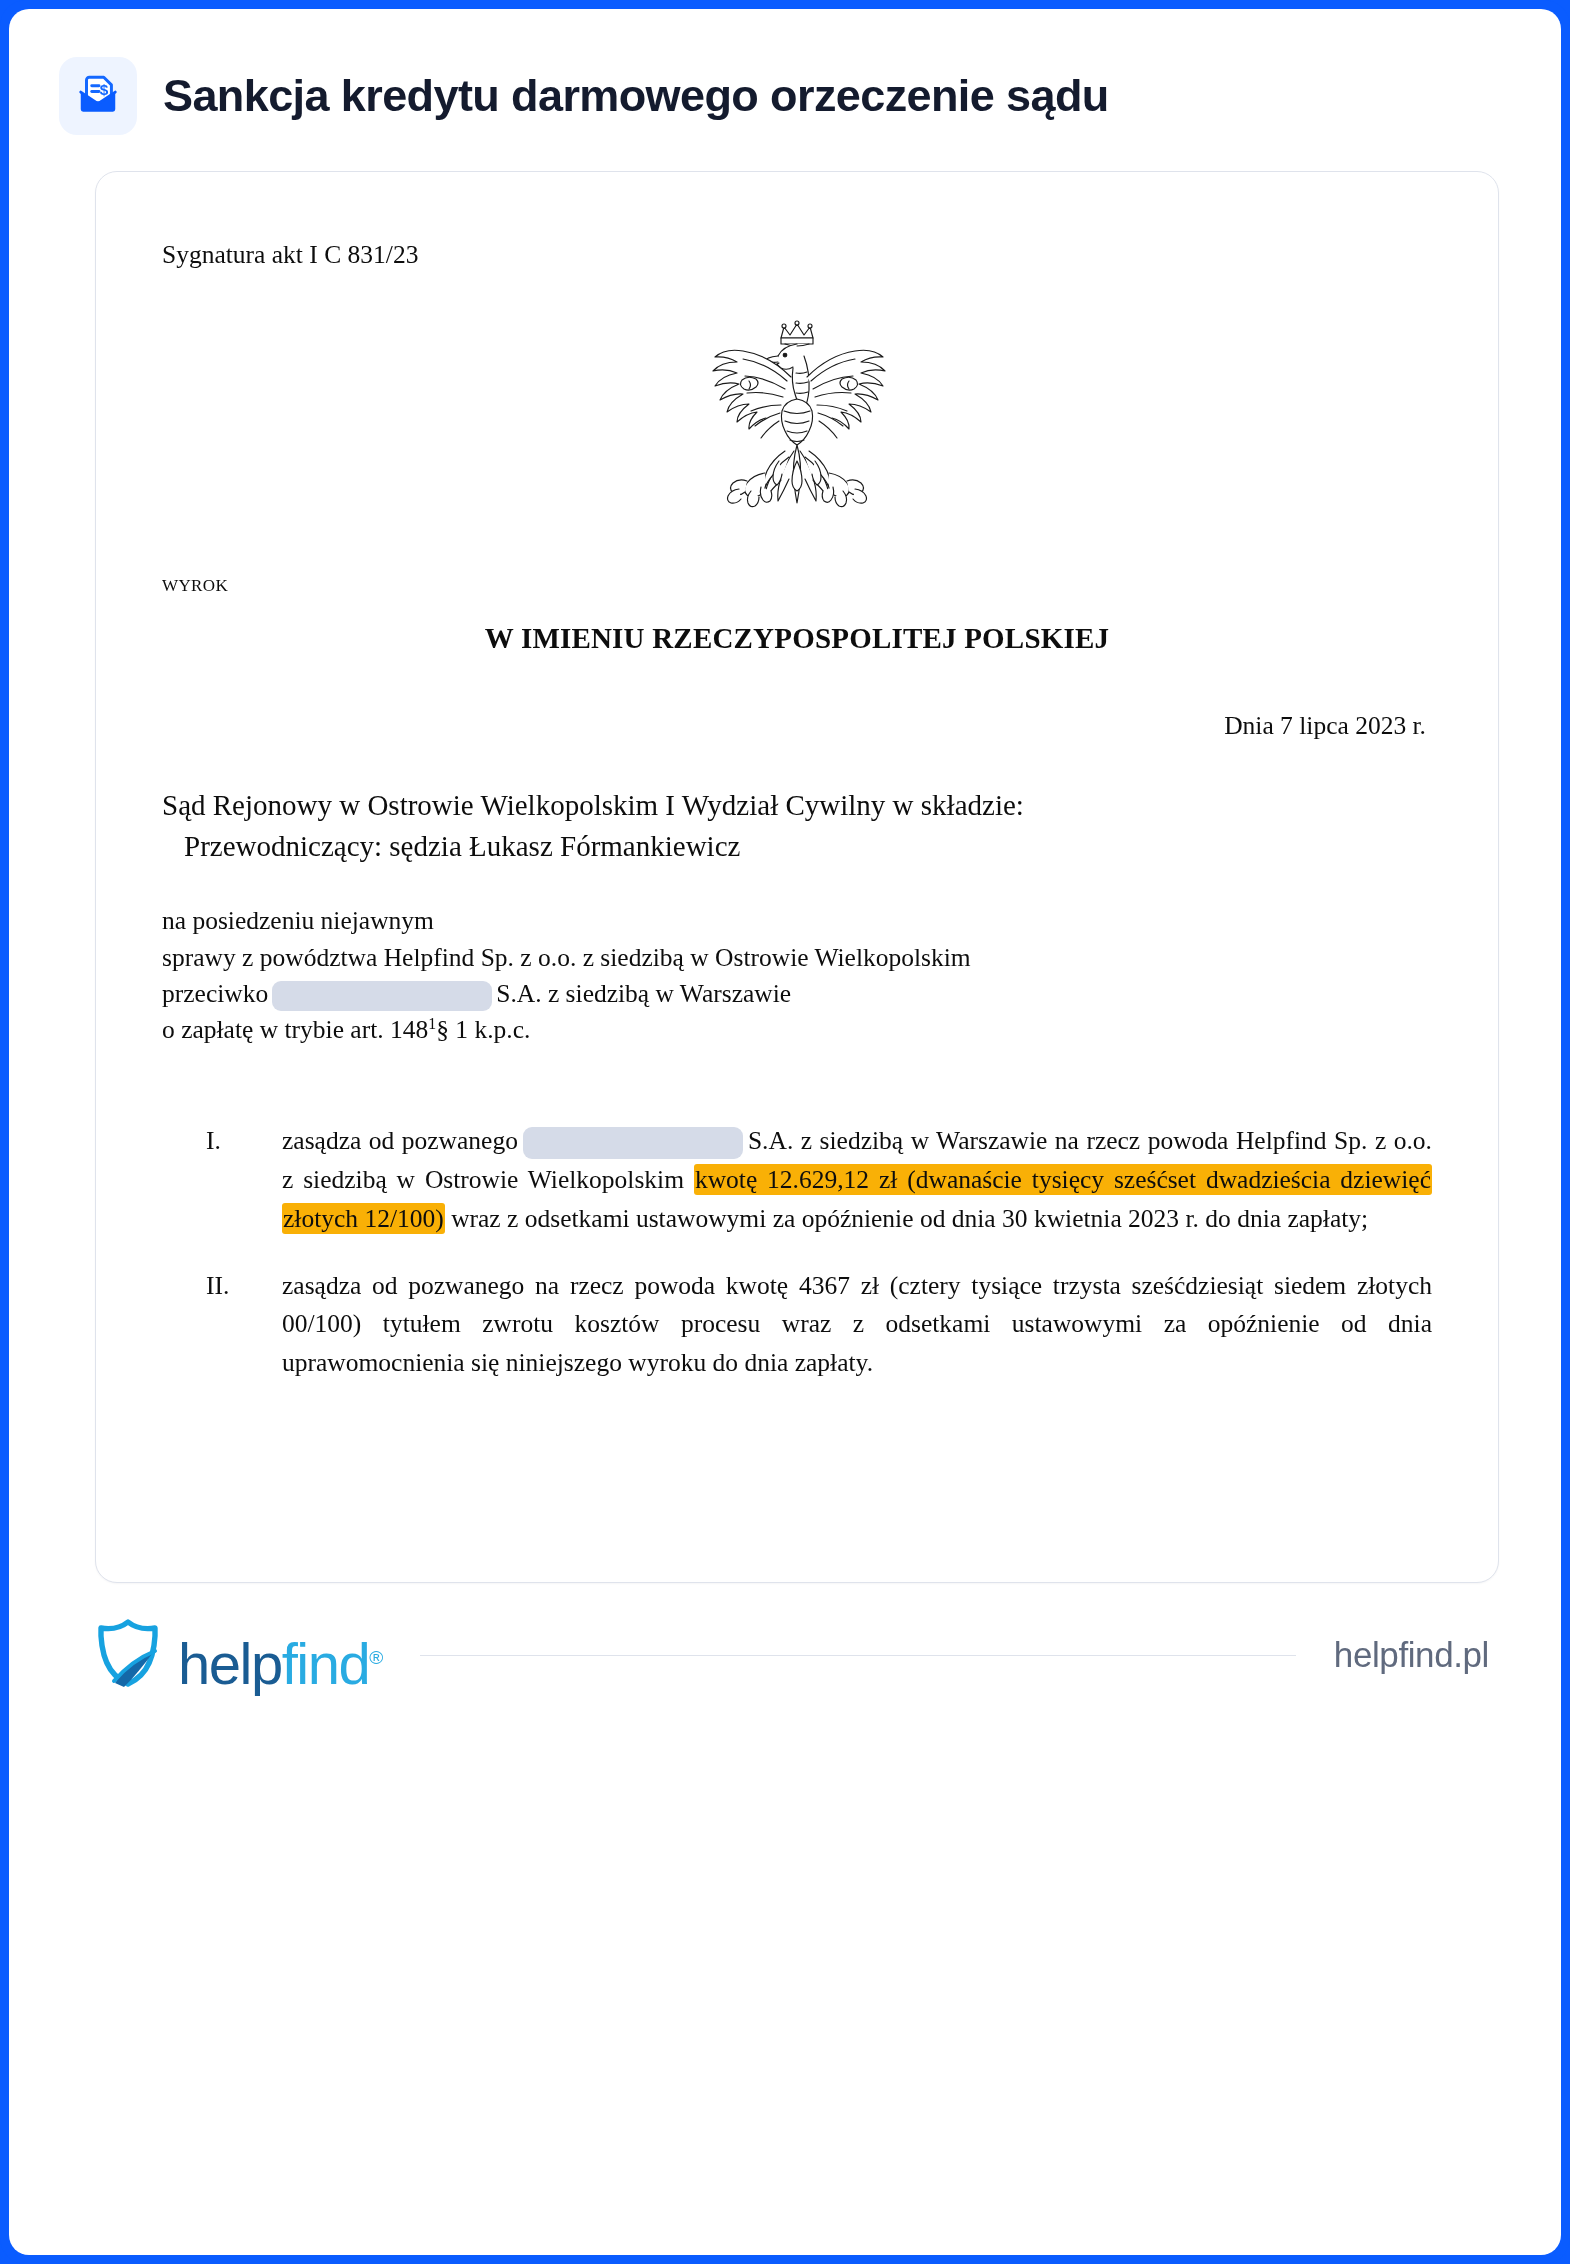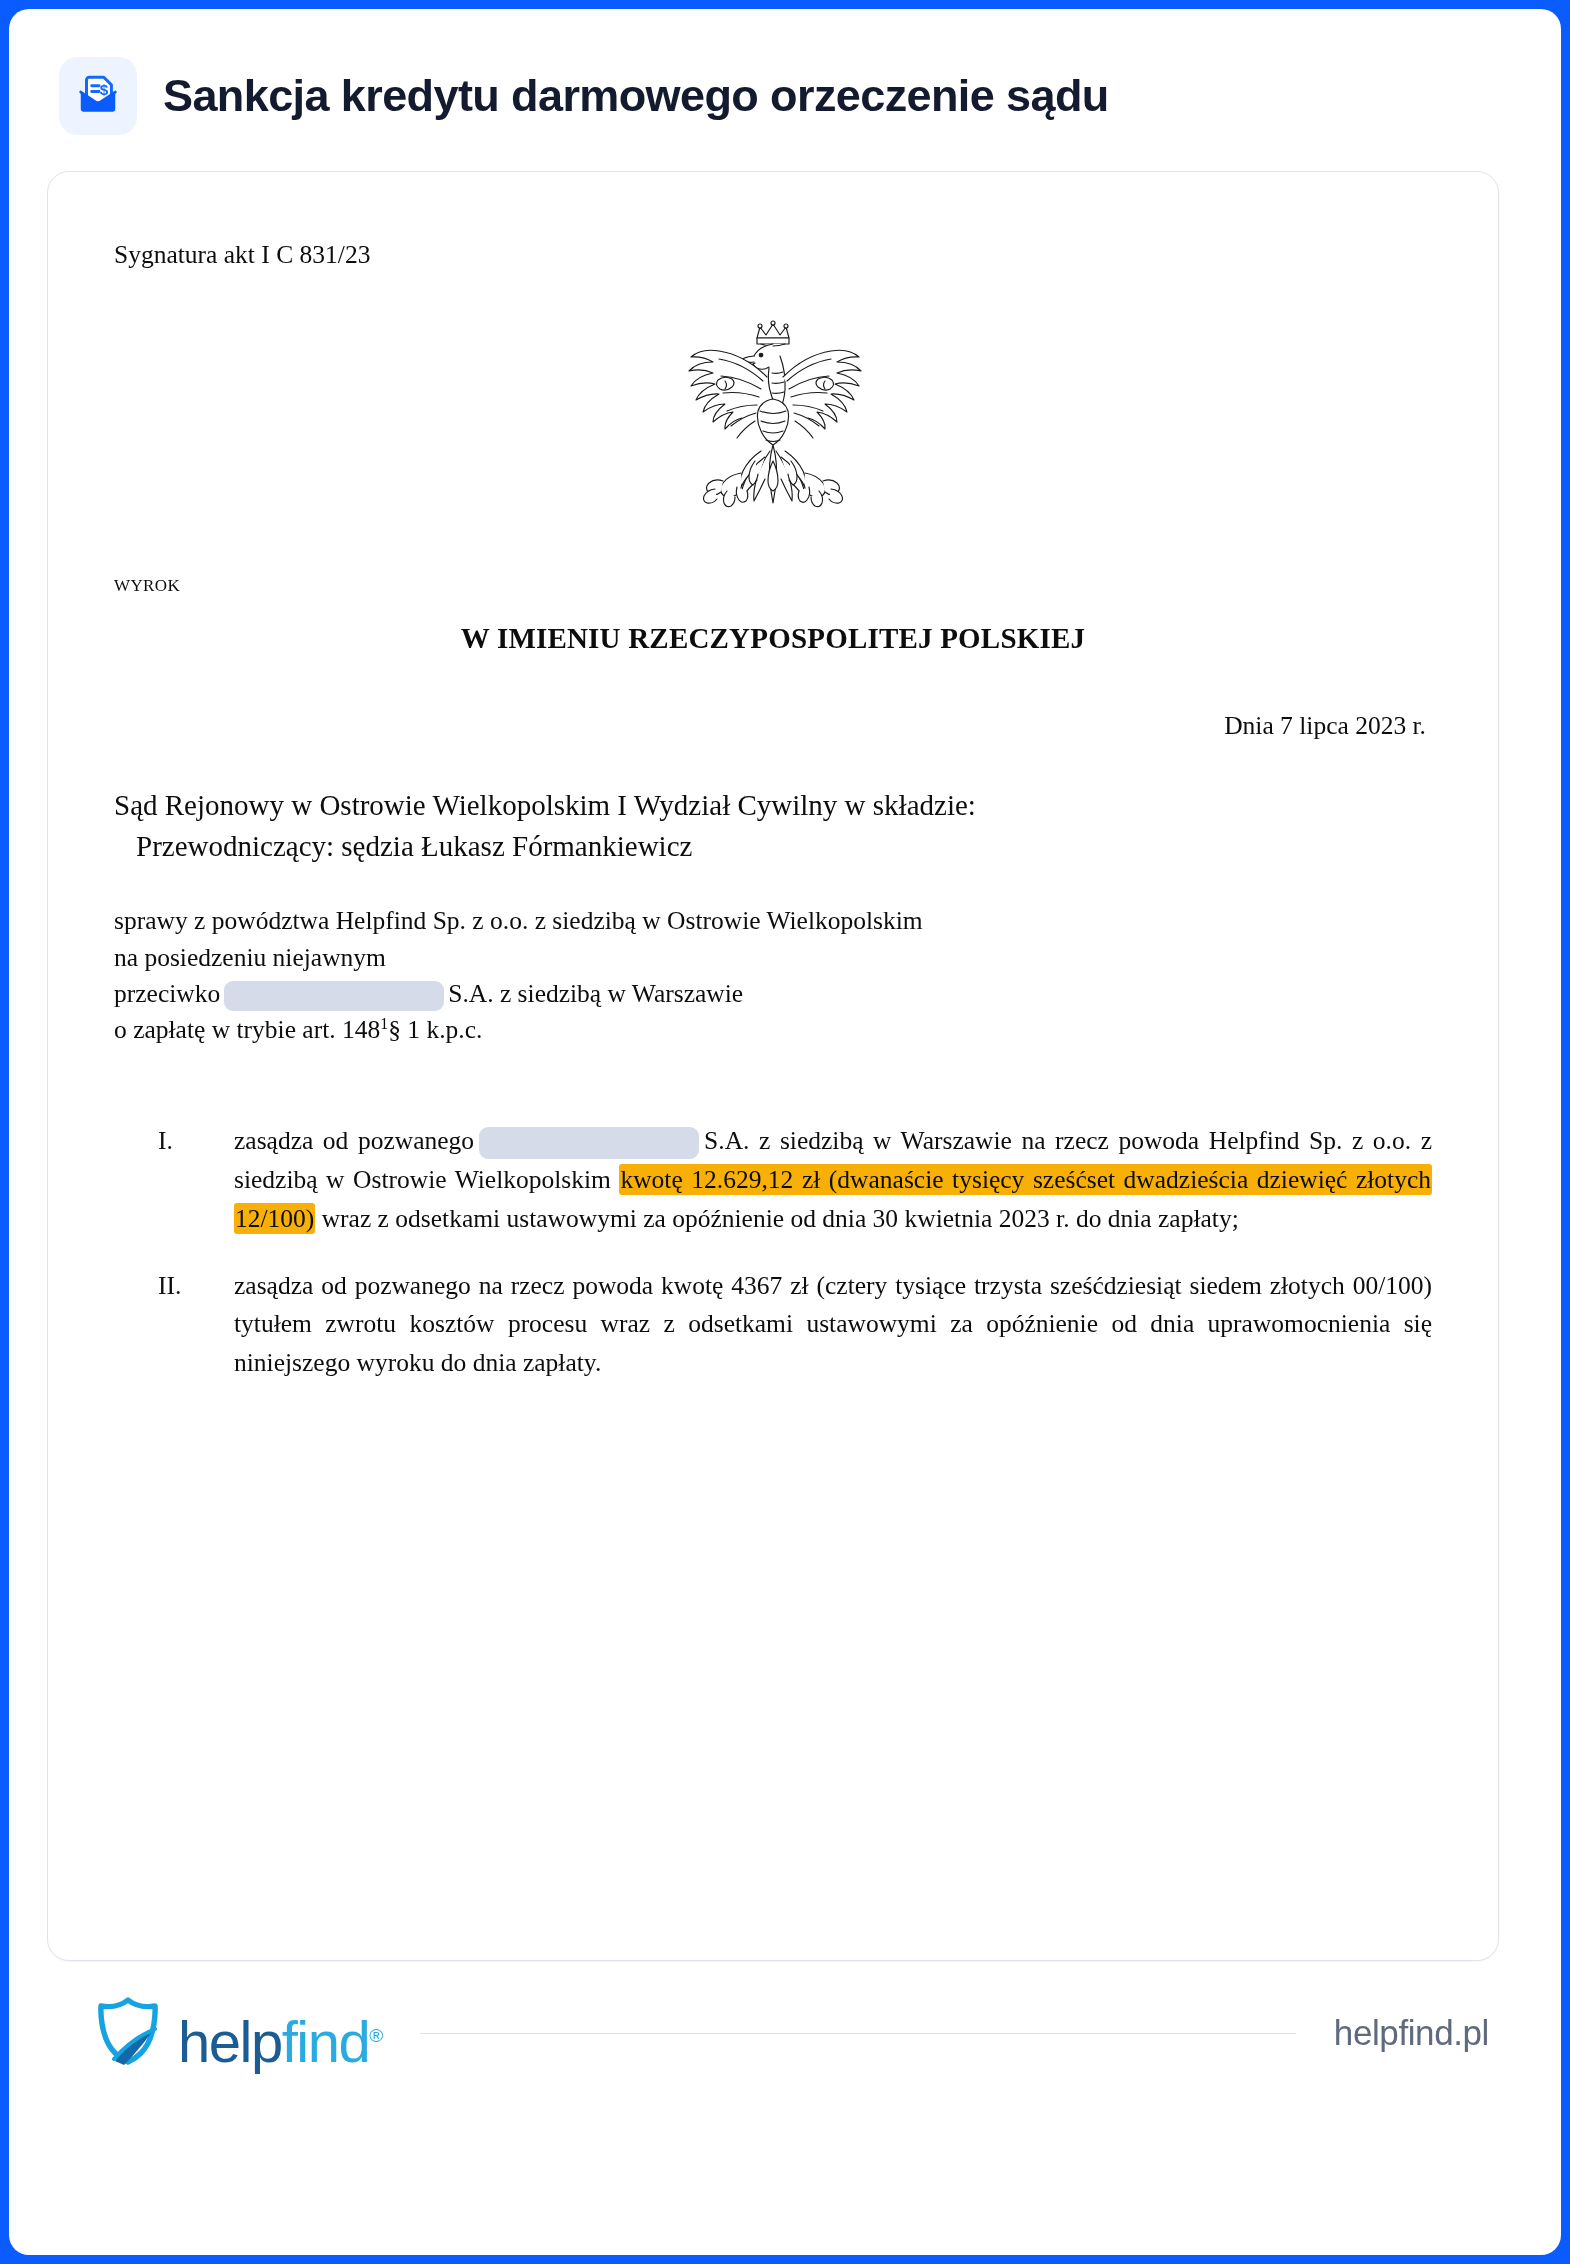--- a/index.html
+++ b/index.html
@@ -53,26 +53,26 @@
     font-size: 45px;
     font-weight: 700;
     letter-spacing: -0.6px;
     color: #141b2e;
     line-height: 1.12;
     white-space: nowrap;
   }
 
   
   .doc-card {
-    margin: 18px 62px 0 38px;
+    margin: 18px 62px 0 86px;
     background: #ffffff;
     border: 1px solid #dfe3ec;
     border-radius: 22px;
     box-shadow: 0 1px 2px rgba(20,27,46,0.04);
-    height: 1790px;
+    height: 1412px;
     padding: 62px 66px 40px 66px;
     position: relative;
     font-family: "Liberation Serif", "DejaVu Serif", serif;
     color: #0d0d0d;
   }
 
   .sygnatura {
     font-size: 25.5px;
     line-height: 1.3;
     margin-top: 4px;
@@ -298,22 +298,22 @@
       <div class="wyrok-sub">W IMIENIU RZECZYPOSPOLITEJ POLSKIEJ</div>
 
       <div class="date-line">Dnia 7 lipca 2023 r.</div>
 
       <div class="court-block">
         <div>Sąd Rejonowy w Ostrowie Wielkopolskim I Wydział Cywilny w składzie:</div>
         <div class="indent">Przewodniczący: sędzia Łukasz Fórmankiewicz</div>
       </div>
 
       <div class="case-block">
+        <div>na posiedzeniu niejawnym</div>
         <div>sprawy z powództwa Helpfind Sp. z o.o. z siedzibą w Ostrowie Wielkopolskim</div>
-        <div>na posiedzeniu niejawnym</div>
         <div>
           <span>przeciwko</span><span class="redaction r1"></span><span>S.A. z siedzibą w Warszawie</span>
         </div>
         <div>
           <span>o zapłatę w trybie art. 148</span><sup class="art">1</sup><span>§ 1 k.p.c.</span>
         </div>
       </div>
 
       <div class="items">
 

